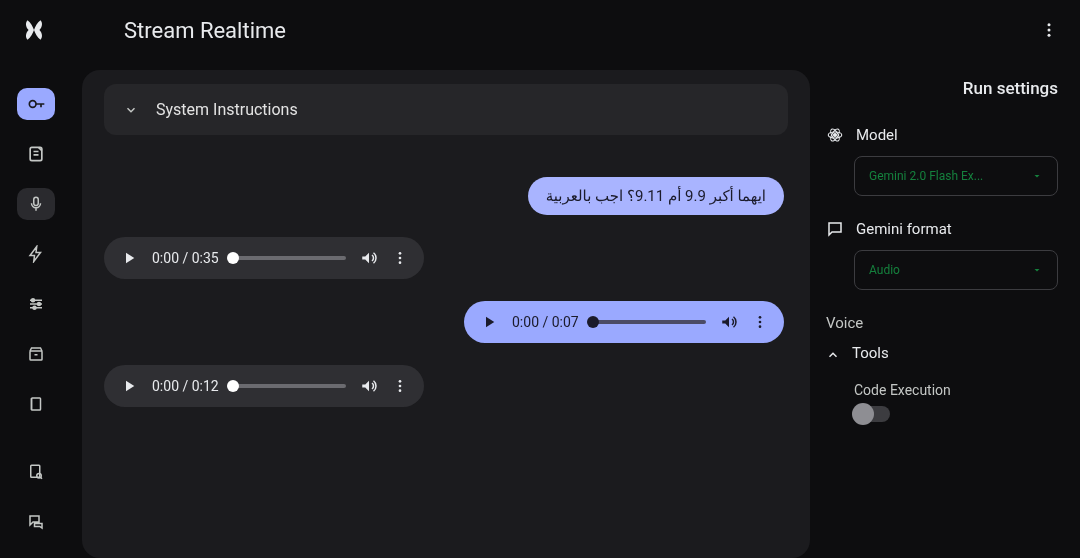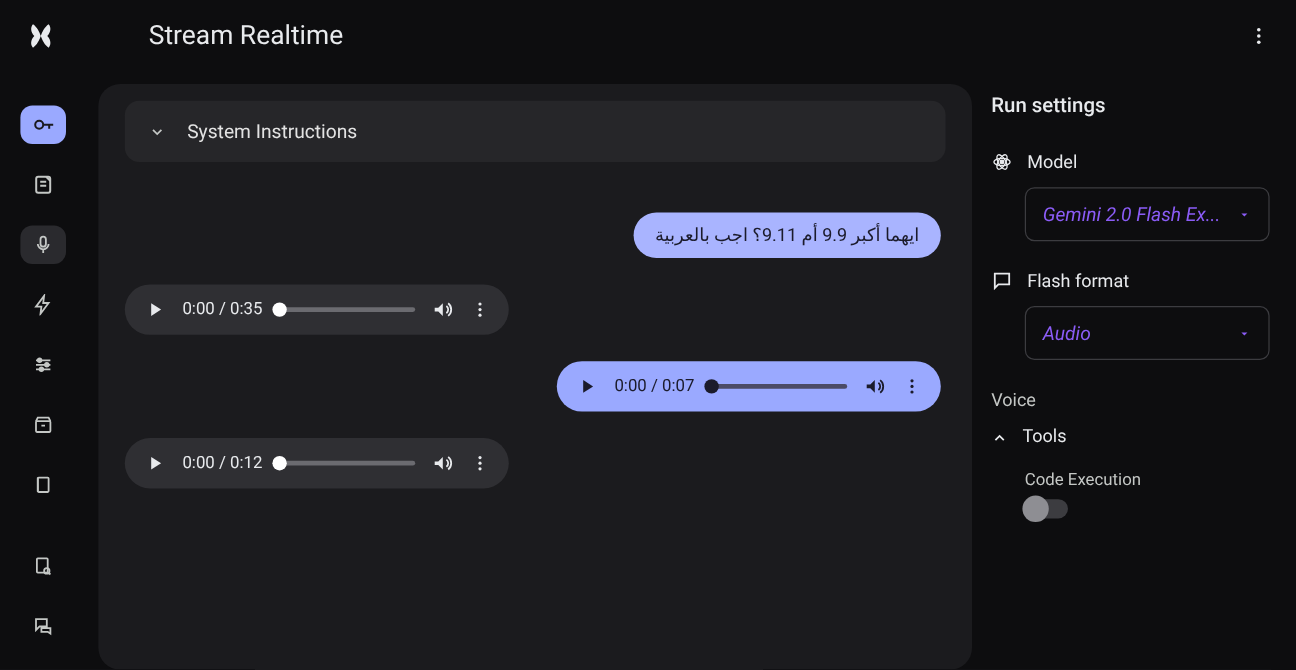--- a/index.html
+++ b/index.html
@@ -162,42 +162,42 @@
   .settings {
     width: 260px;
     padding: 18px 22px 0 6px;
     overflow: hidden;
   }
   .settings h3 {
     font-size: 17px;
     font-weight: 500;
     color: #e8eaed;
     margin-bottom: 28px;
+    text-align: right;
   }
   .setting-label-row {
     display: flex;
     align-items: center;
     gap: 12px;
     color: #e8eaed;
     font-size: 15px;
     margin-bottom: 12px;
   }
   .select {
     border: 1px solid #3c3c40;
     border-radius: 8px;
     padding: 12px 14px;
     display: flex;
     align-items: center;
     justify-content: space-between;
-    color: #8b5cf6;
-    font-size: 16px;
+    color: #15803d;
+    font-size: 12px;
     cursor: pointer;
     margin-bottom: 24px;
     margin-left: 28px;
-    font-style: italic;
   }
   .voice-label {
     color: #c4c7c5;
     font-size: 15px;
     margin-bottom: 12px;
   }
   .tools-row {
     display: flex;
     align-items: flex-end;
     gap: 12px;
@@ -440,21 +440,21 @@
           </svg>
       </span>
     </div>
 
     <div class="setting-label-row">
       <span>
         <svg width="18" height="18" viewBox="0 0 24 24" fill="none" stroke="currentColor" stroke-width="2">
             <path d="M4 4h16v12H8l-4 4z"></path>
           </svg>
       </span>
-      <span>Flash format</span>
+      <span>Gemini format</span>
     </div>
     <div class="select">
       <span>Audio</span>
       <span>
         <svg width="12" height="12" viewBox="0 0 24 24" fill="currentColor">
             <path d="M7 10l5 5 5-5z"></path>
           </svg>
       </span>
     </div>
 

